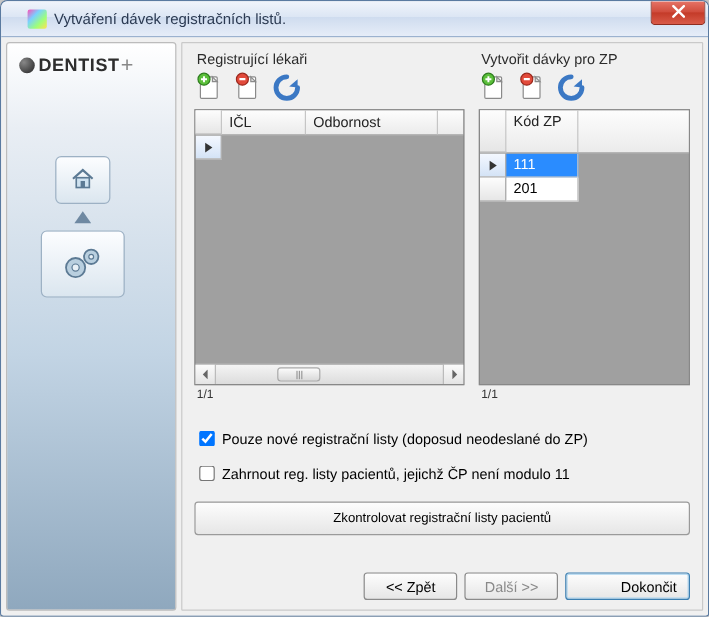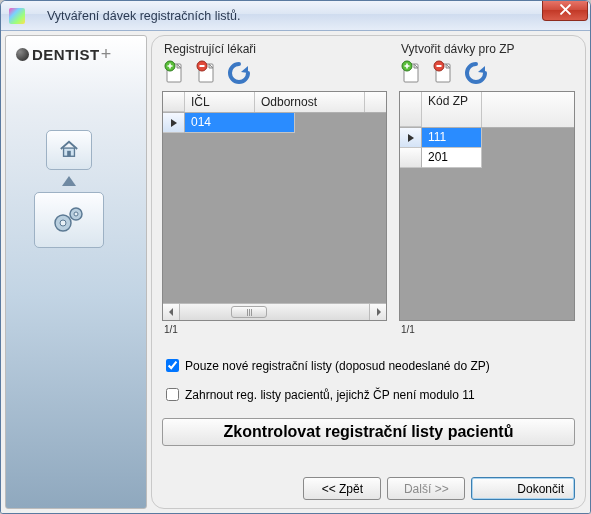--- a/index.html
+++ b/index.html
@@ -19,24 +19,23 @@
     box-shadow: 0 0 8px rgba(0,0,0,.3);
     position: relative;
     display: flex;
     flex-direction: column;
   }
   .titlebar {
     height: 30px;
     background: linear-gradient(to bottom, #f0f4fb 0%, #dce6f4 45%, #cfdcef 46%, #e6edf8 100%);
     display: flex;
     align-items: center;
-    padding: 0 6px 0 8px;
+    padding: 0 6px 0 22px;
     border-bottom: 1px solid #9cb2cf;
     position: relative;
-    gap: 16px;
   }
   .titlebar .app-icon {
     width: 16px; height: 16px; margin-right: 6px;
     background: linear-gradient(135deg,#ff4fb7,#7ad1ff,#9dff7a,#ffe24f);
     border-radius: 2px;
   }
   .titlebar .title {
     color: #2b3a52;
     font-size: 12.5px;
   }
@@ -103,21 +102,21 @@
     border-left: 7px solid transparent;
     border-right: 7px solid transparent;
     border-bottom: 10px solid #6f89a2;
     margin: 2px 0;
   }
 
   
   .main {
     flex: 1;
     border: 1px solid #c9c9c9;
-    border-radius: 13px;
+    border-radius: 1px;
     background: #f0f0f0;
     padding: 6px 10px 8px 10px;
     display: flex;
     flex-direction: column;
   }
   .panels { display: flex; gap: 12px; }
   .panel { flex: 1; display: flex; flex-direction: column; }
   .panel-right { flex: 0 0 176px; }
   .panel .heading { color: #2b2b2b; margin-bottom: 3px; padding-left: 2px; }
 
@@ -209,23 +208,22 @@
   .checkrow input { margin-right: 6px; width: 13px; height: 13px; }
   .checkrow label { cursor: pointer; }
 
   .bigbtn {
     display:block; width:100%;
     height: 28px;
     background: linear-gradient(to bottom,#fdfdfd,#e6e6e6);
     border: 1px solid #9a9a9a;
     border-radius: 3px;
     cursor: pointer;
-    font-family: inherit; font-size: 16px;
+    font-family: inherit; font-size: 11px;
     margin-top: 4px;
-    font-weight: bold;
   }
 
   .footer {
     margin-top: auto;
     padding-top: 10px;
     display:flex; justify-content:flex-end; gap:6px;
   }
   .wbtn {
     min-width: 78px; height: 23px;
     background: linear-gradient(to bottom,#fdfdfd,#e6e6e6);
@@ -336,21 +334,20 @@
             <div class="ghead">
               <div class="col c0 rowhead"></div>
               <div class="col c1">IČL</div>
               <div class="col c2">Odbornost</div>
             </div>
             <div class="rows">
               <div class="row selected">
                 <div class="rowhead sel">
                     <div class="tri"></div>
                   </div>
-                <div class="cell c2">014</div>
               </div>
             </div>
             <div class="hscroll">
               <div class="sbtn">
                 <svg width="7" height="8">
                     <path d="M5 0 L1 4 L5 8 Z" fill="#666"></path>
                   </svg>
               </div>
               <div class="thumb">
                   <span></span>

